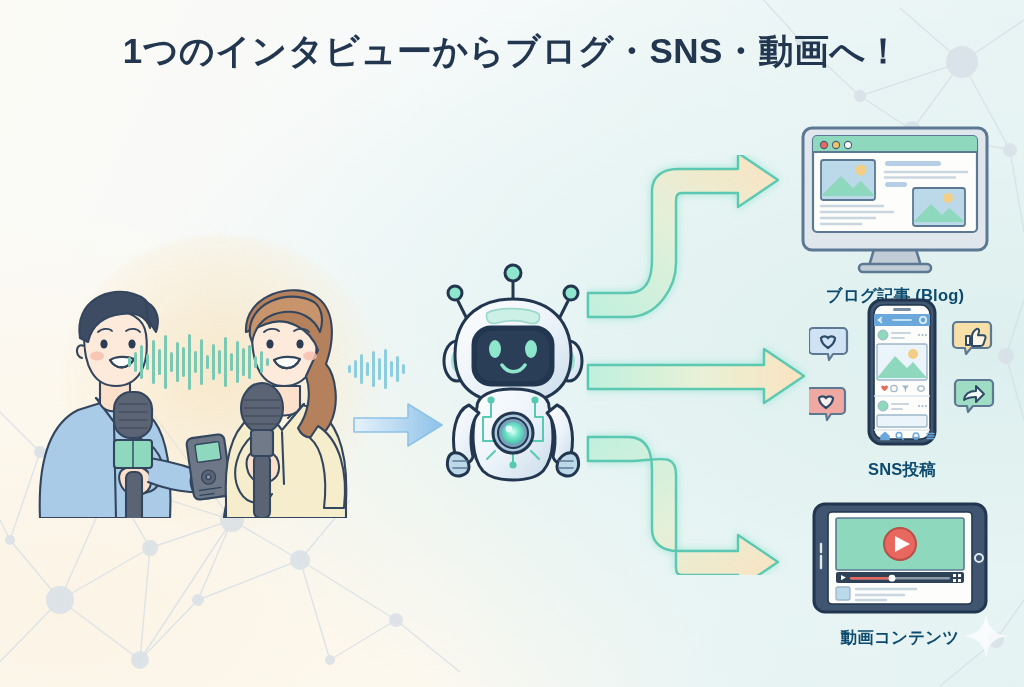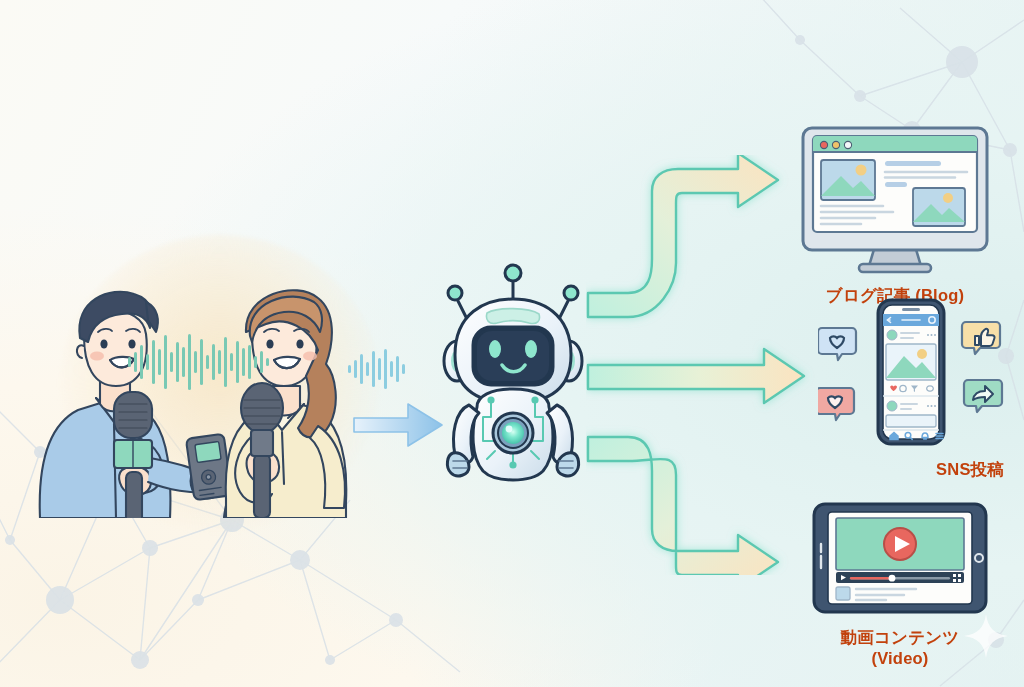--- a/index.html
+++ b/index.html
@@ -112,26 +112,26 @@
     width: 230px;
     height: 420px;
   }
 
   
   .out {
     position: absolute;
     text-align: center;
   }
   .out-blog   { left: 788px; top: 126px; width: 214px; }
-  .out-sns    { left: 800px; top: 296px; width: 204px; text-align: right; }
+  .out-sns    { left: 800px; top: 296px; width: 204px; }
   .out-video  { left: 798px; top: 500px; width: 204px; }
 
   .out-label {
     margin-top: 7px;
-    color: #c2410c;
+    color: #0c4a6e;
     font-weight: 700;
     font-size: 16.5px;
     line-height: 1.28;
     letter-spacing: 0.2px;
   }
   .out-label .sub { display: block; }
   .sparkle {
     position: absolute;
     pointer-events: none;
   }
@@ -179,20 +179,21 @@
       <circle cx="396" cy="620" r="7"></circle>
       <circle cx="330" cy="660" r="5"></circle>
       <circle cx="996" cy="640" r="8"></circle>
       <circle cx="150" cy="410" r="4"></circle>
     </g>
   </svg>
 
   <div class="bg-glow-warm"></div>
 
   <div class="title-block">
+    <div class="title-line">1つのインタビューからブログ・SNS・動画へ！</div>
   </div>
 
   <svg class="interview" viewBox="0 0 340 260">
     <defs>
       <clipPath id="clipScene">
           <rect x="0" y="0" width="340" height="260" rx="4"></rect>
         </clipPath>
     </defs>
     <g clip-path="url(#clipScene)" stroke="#33465e" stroke-width="2.1" stroke-linecap="round" stroke-linejoin="round">
 
@@ -635,21 +636,20 @@
           <rect x="148" y="79" width="3" height="3"></rect>
       </g>
 
       <rect x="26" y="87" width="14" height="13" rx="2" fill="#bcd9ea" stroke="#9fb6c9" stroke-width="1.3"></rect>
       <g stroke="#c9d6e0" stroke-width="2.4" stroke-linecap="round">
         <path d="M46 89 h60 M46 95 h48 M46 100 h30"></path>
       </g>
     </svg>
     <div class="out-label">
       <span>動画コンテンツ</span>
-      <span class="sub">(Video)</span>
     </div>
   </div>
 
   <svg class="sparkle" style="left:962px; top:612px;" width="48" height="48" viewBox="0 0 48 48">
     <path d="M24 2 C26 16 32 22 46 24 C32 26 26 32 24 46 C22 32 16 26 2 24 C16 22 22 16 24 2 Z" fill="#ffffff" opacity="0.75"></path>
   </svg>
 
 </div>
 
 </body></html>

